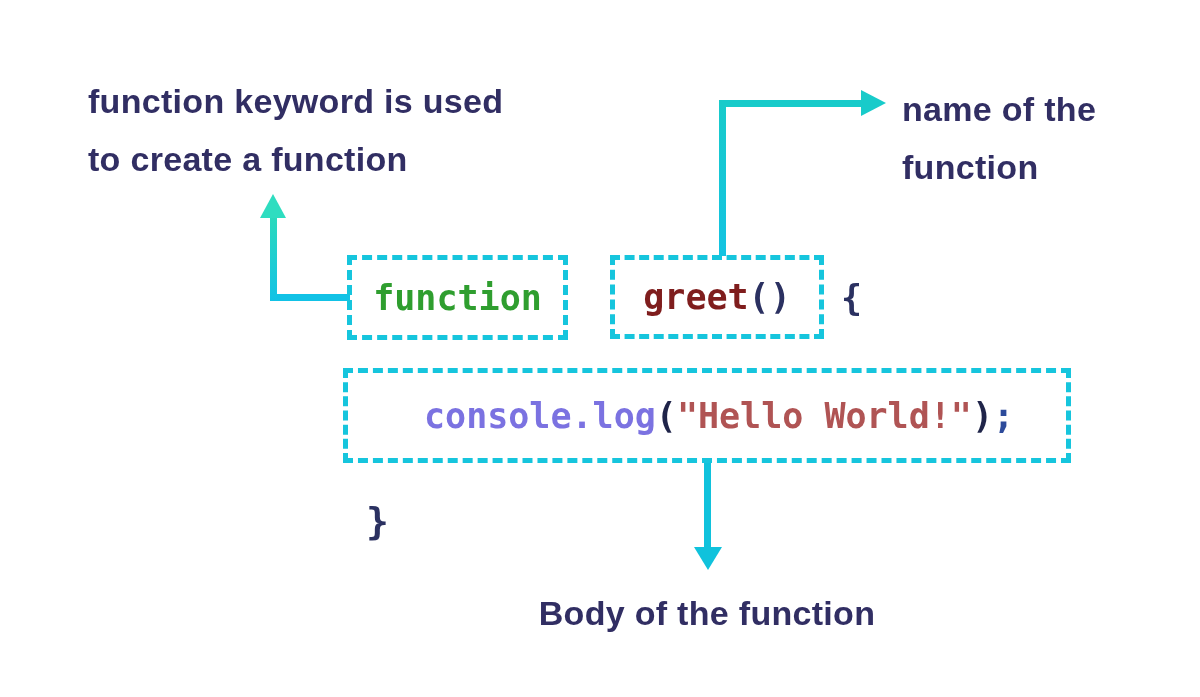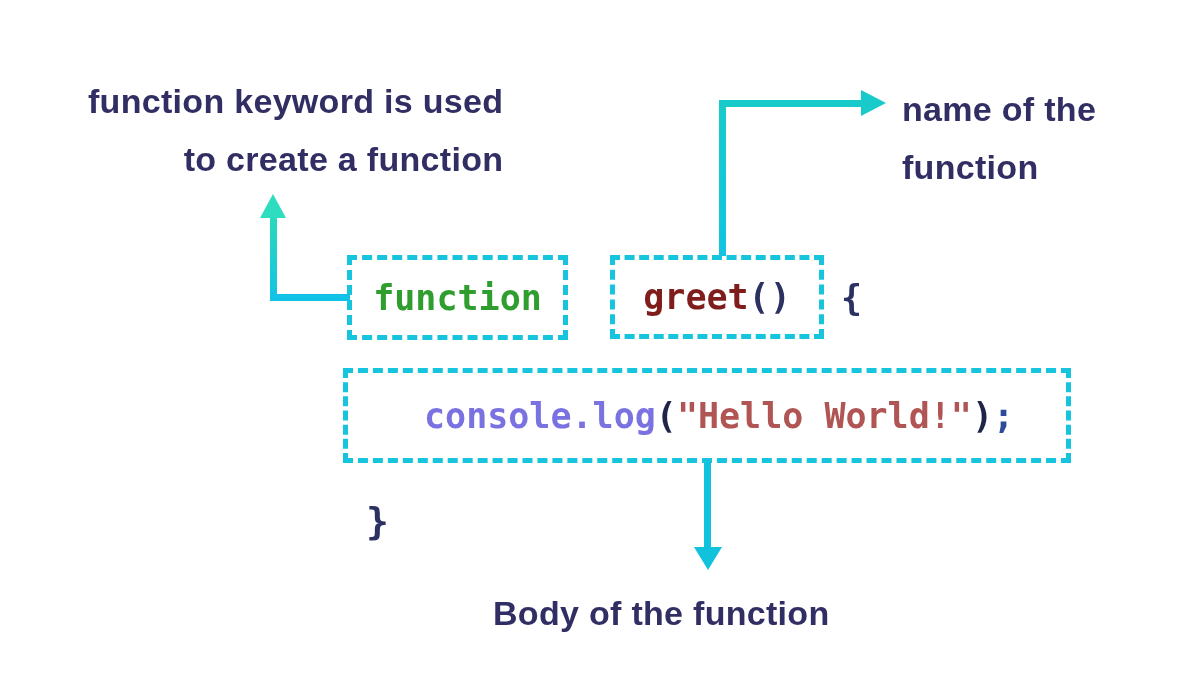--- a/index.html
+++ b/index.html
@@ -19,23 +19,23 @@
   
   .annotation {
     position: absolute;
     color: #312e63;
     font-weight: 800;
     font-size: 34px;
     line-height: 58px;
     letter-spacing: 0.3px;
     white-space: nowrap;
   }
-  .annotation-keyword { left: 88px;  top: 72px; text-align: right; }
+  .annotation-keyword { left: 88px;  top: 72px; }
   .annotation-name    { left: 902px; top: 80px; }
-  .annotation-body    { left: 493px; top: 584px; width: 400px; text-align: left; }
+  .annotation-body    { left: 507px; top: 584px; width: 400px; text-align: center; }
 
   
   .code-box {
     position: absolute;
     border: 5px dashed #16c5dd;
     box-sizing: border-box;
     display: flex;
     align-items: center;
     justify-content: center;
     background: transparent;

